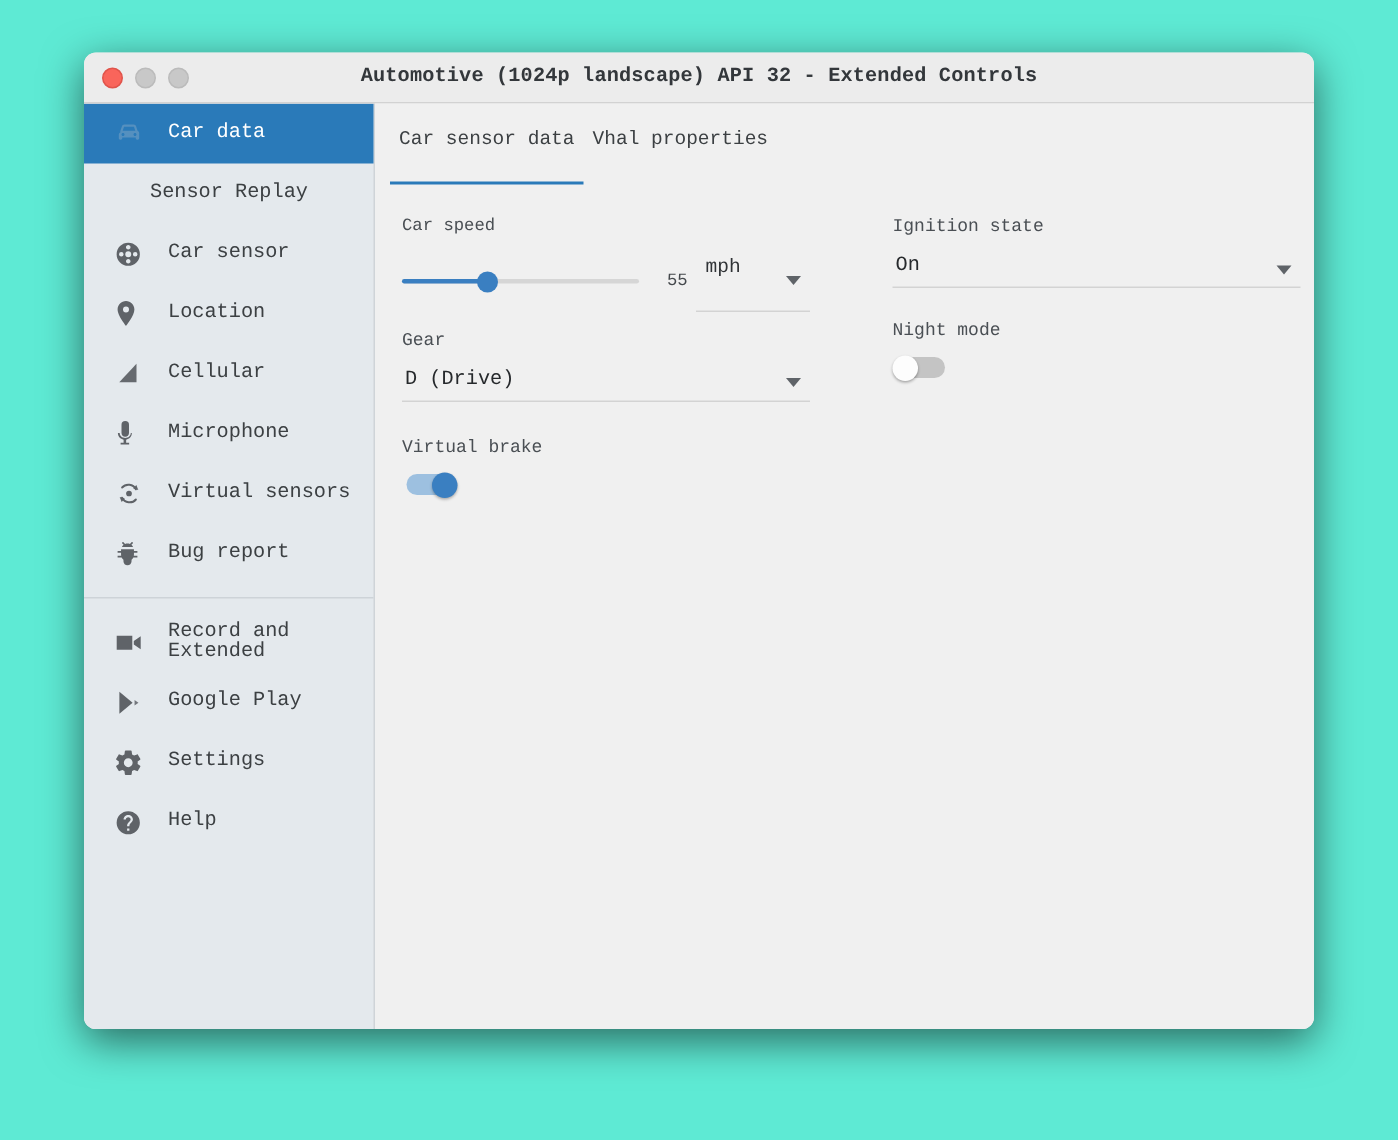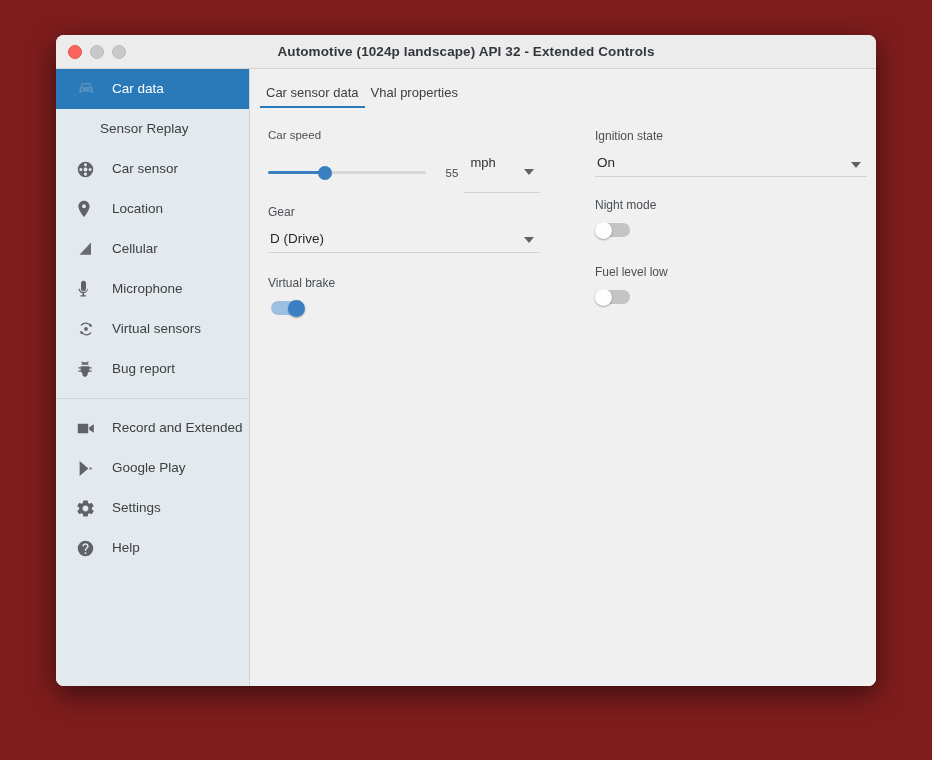--- a/index.html
+++ b/index.html
@@ -10,21 +10,22 @@
     height: 760px;
     overflow: hidden;
     font-family: "Liberation Sans", sans-serif;
     -webkit-font-smoothing: antialiased;
   }
 
   #root {
     position: relative;
     width: 932px;
     height: 760px;
-    background: #7f1d1d;
+    background: #5eead4;
+    font-family: Liberation Mono, monospace;
   }
 
   
   .window {
     position: absolute;
     left: 56px;
     top: 35px;
     width: 820px;
     height: 651px;
     border-radius: 8px;
@@ -138,21 +139,21 @@
   .tabs {
     display: flex;
     align-items: flex-end;
     padding: 12px 0 0 10px;
     gap: 0;
   }
   .tab {
     position: relative;
     font-size: 13px;
     color: #3c4043;
-    padding: 4px 6px 8px 6px;
+    padding: 4px 6px 23px 6px;
     cursor: default;
     white-space: nowrap;
   }
   .tab.active::after {
     content: "";
     position: absolute;
     left: 0;
     right: 0;
     bottom: 0;
     height: 2.5px;
@@ -484,27 +485,20 @@
             </div>
 
             <div class="field" style="margin-top:22px;">
               <div class="field-label big">Night mode</div>
               <div class="toggle">
                 <span class="bar"></span>
                 <span class="knob"></span>
               </div>
             </div>
 
-            <div class="field" style="margin-top:24px;">
-              <div class="field-label big">Fuel level low</div>
-              <div class="toggle">
-                <span class="bar"></span>
-                <span class="knob"></span>
-              </div>
-            </div>
 
           </div>
 
         </div>
       </div>
     </div>
   </div>
 </div>
 
 </body></html>

